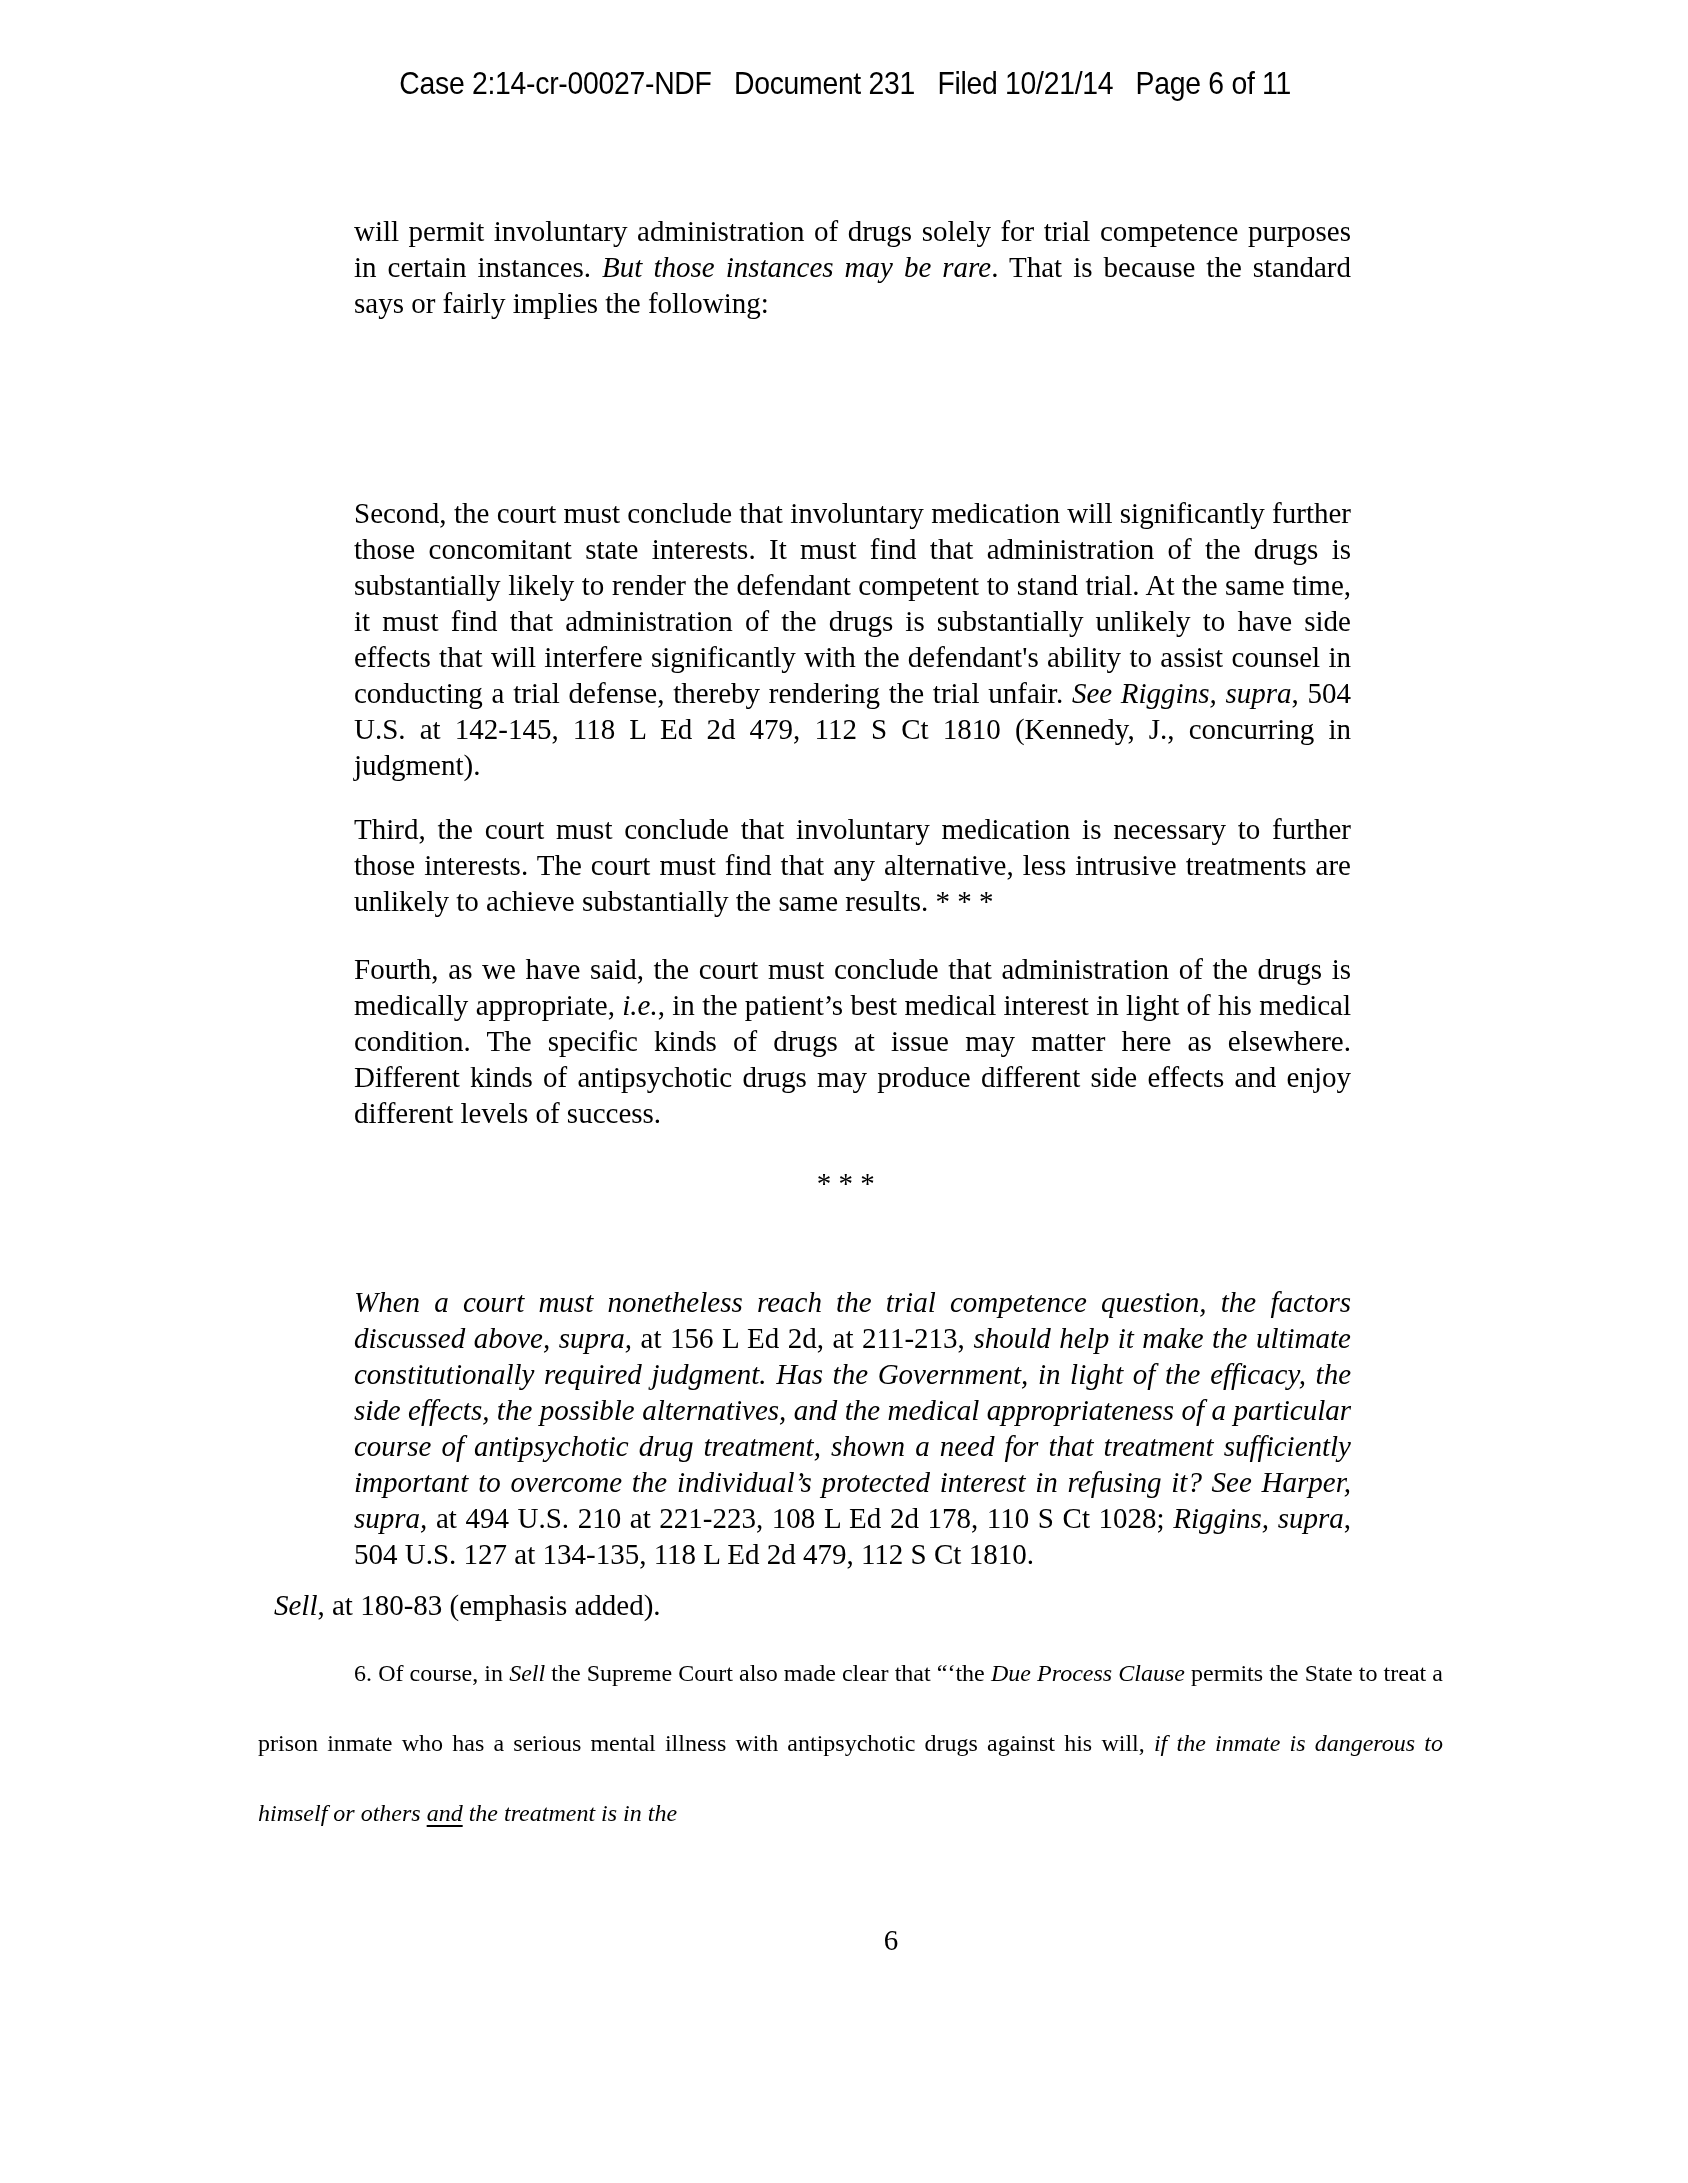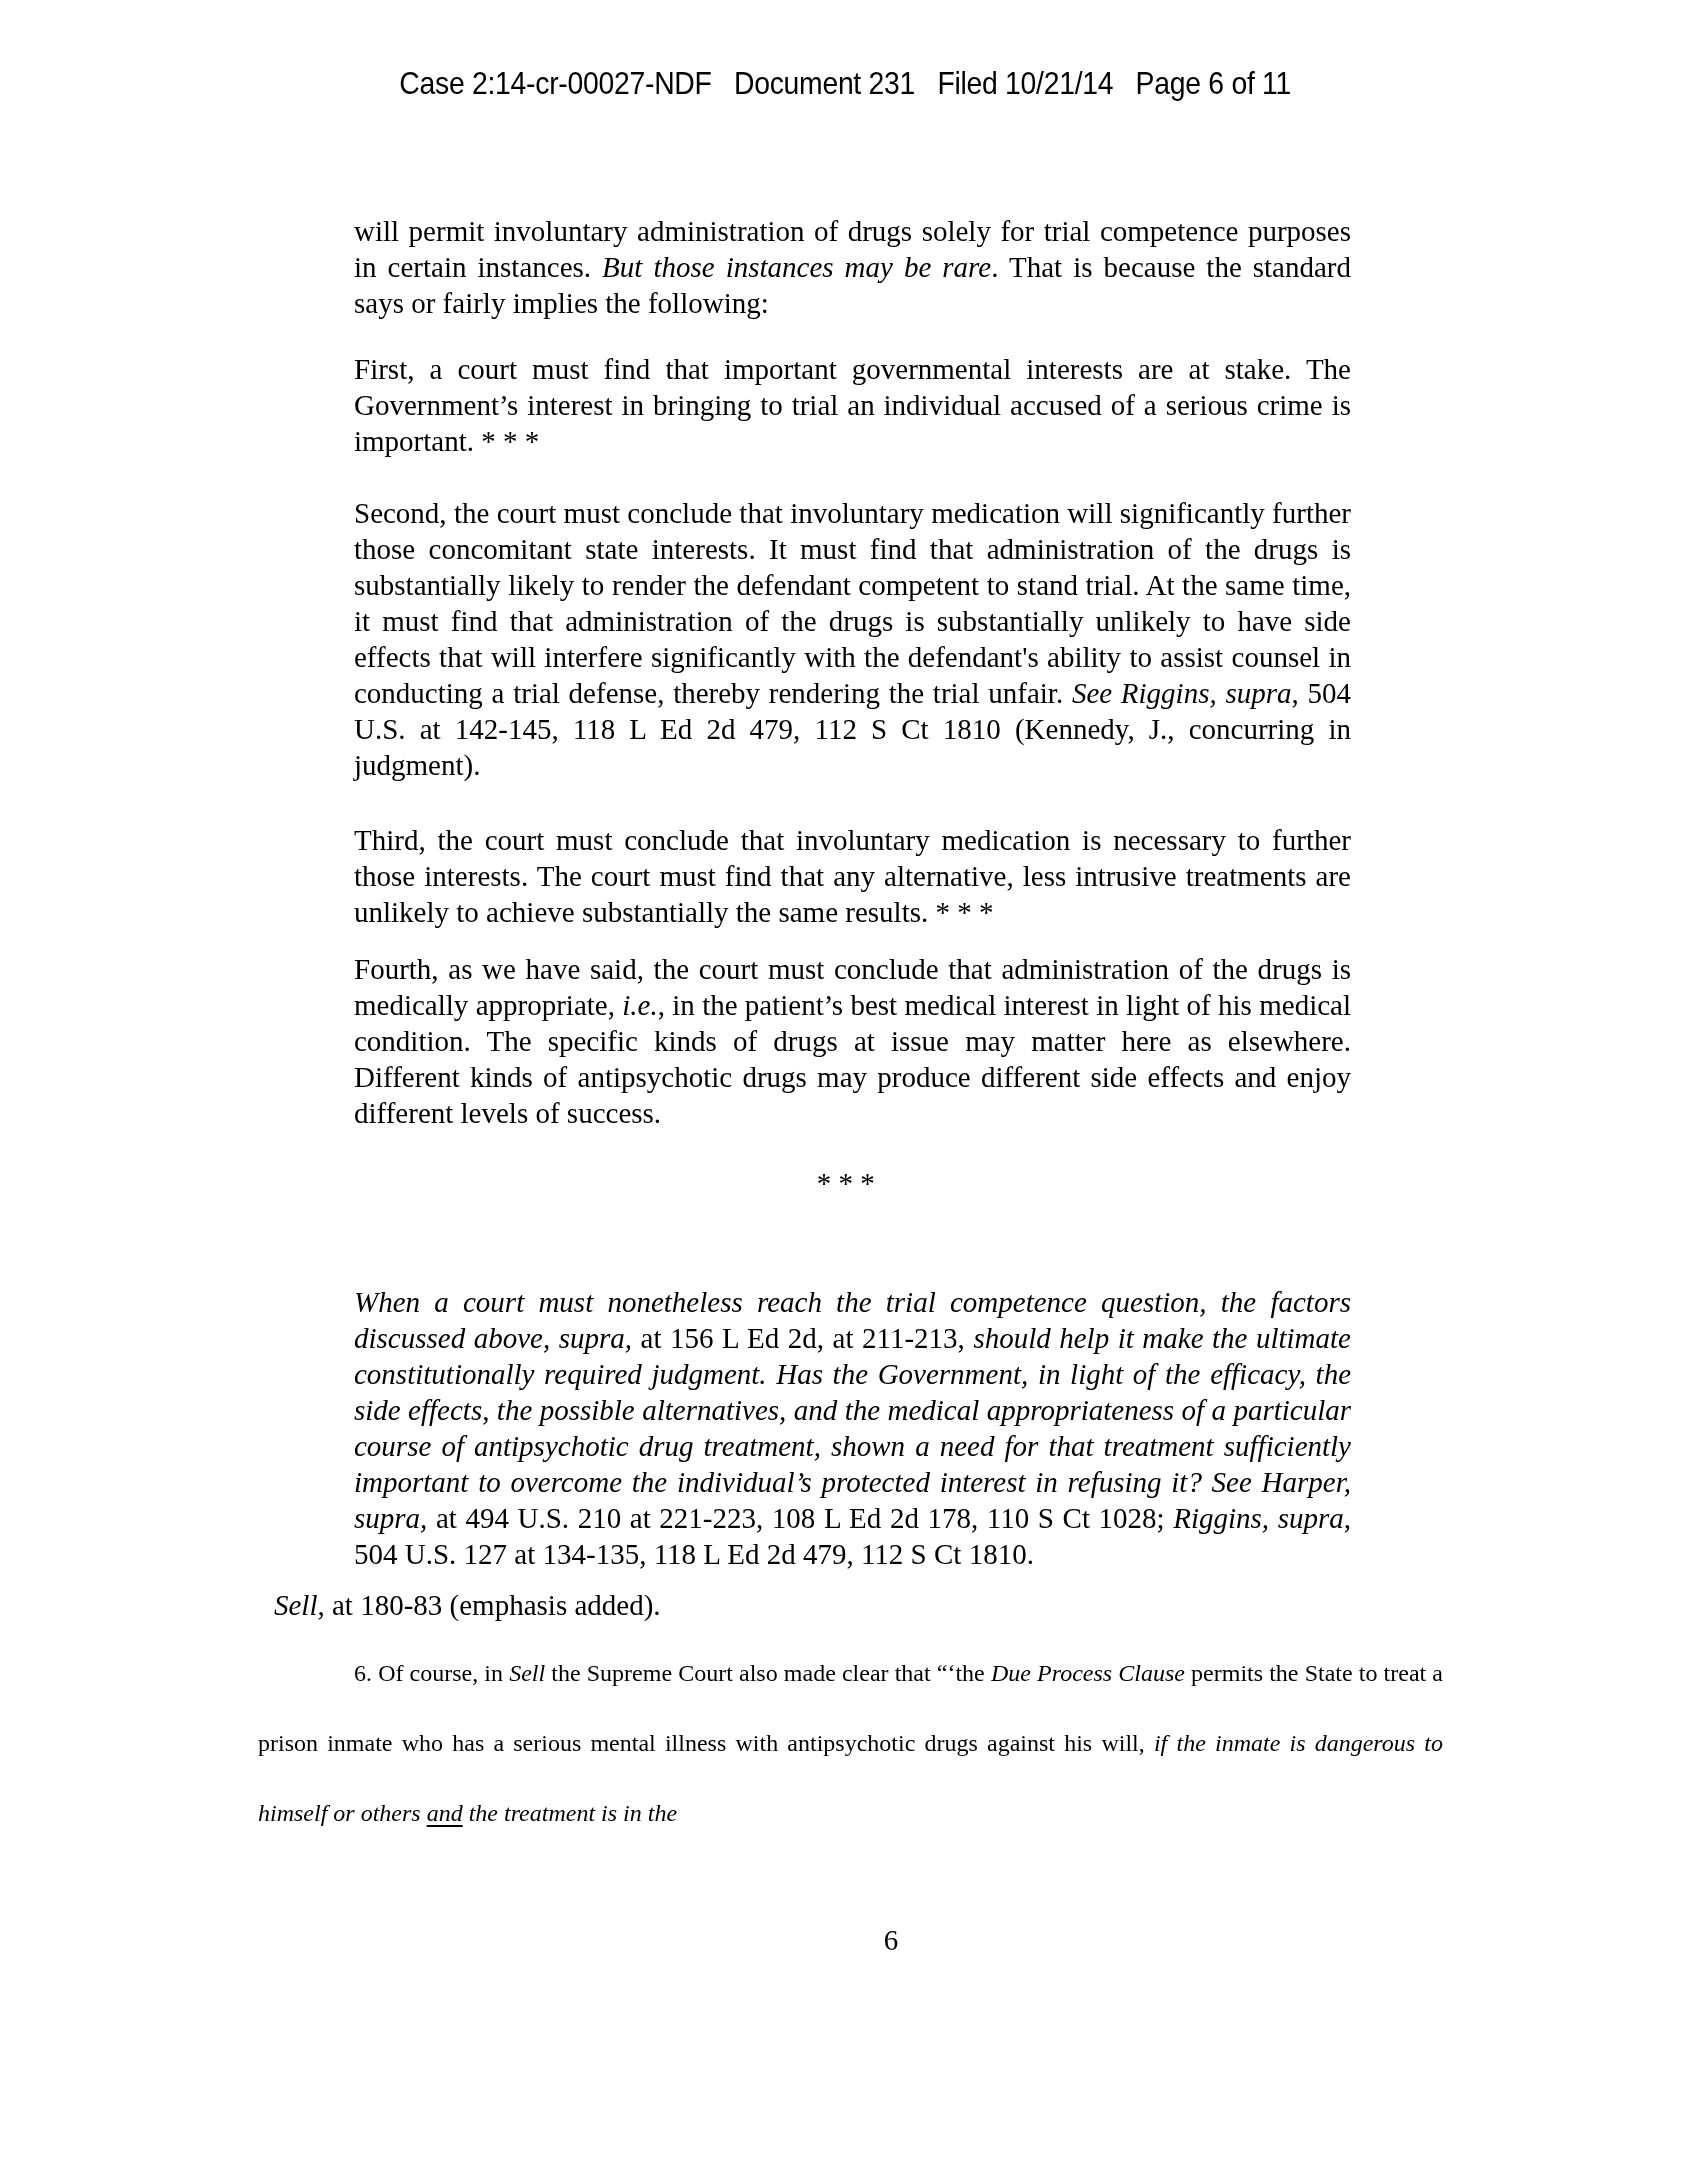--- a/index.html
+++ b/index.html
@@ -38,29 +38,26 @@
 <div class="page">
 
   <div class="header">
     <span>Case 2:14-cr-00027-NDF</span><span>Document 231</span><span>Filed 10/21/14</span><span>Page 6 of 11</span>
   </div>
 
   <div class="quote" style="top:213px;">
     <p><span>will permit involuntary administration of drugs solely for trial competence purposes in certain instances. </span><em>But those instances may be rare</em><span>. That is because the standard says or fairly implies the following:</span></p>
   </div>
 
-  <div class="quote" style="top:351px;">
-    <p>First, a court must find that important governmental interests are at stake. The Government’s interest in bringing to trial an individual accused of a serious crime is important. * * *</p>
-  </div>
 
   <div class="quote" style="top:495px;">
     <p><span>Second, the court must conclude that involuntary medication will significantly further those concomitant state interests. It must find that administration of the drugs is substantially likely to render the defendant competent to stand trial. At the same time, it must find that administration of the drugs is substantially unlikely to have side effects that will interfere significantly with the defendant's ability to assist counsel in conducting a trial defense, thereby rendering the trial unfair. </span><em>See Riggins, supra</em><span>, 504 U.S. at 142-145, 118 L Ed 2d 479, 112 S Ct 1810 (Kennedy, J., concurring in judgment).</span></p>
   </div>
 
-  <div class="quote" style="top:811px;margin-top:11px;">
+  <div class="quote" style="top:811px;">
     <p>Third, the court must conclude that involuntary medication is necessary to further those interests. The court must find that any alternative, less intrusive treatments are unlikely to achieve substantially the same results. * * *</p>
   </div>
 
   <div class="quote" style="top:951px;">
     <p><span>Fourth, as we have said, the court must conclude that administration of the drugs is medically appropriate, </span><em>i.e.</em><span>, in the patient’s best medical interest in light of his medical condition. The specific kinds of drugs at issue may matter here as elsewhere. Different kinds of antipsychotic drugs may produce different side effects and enjoy different levels of success.</span></p>
   </div>
 
   <div class="stars">* * *</div>
 
   <div class="quote" style="top:1284px;">

